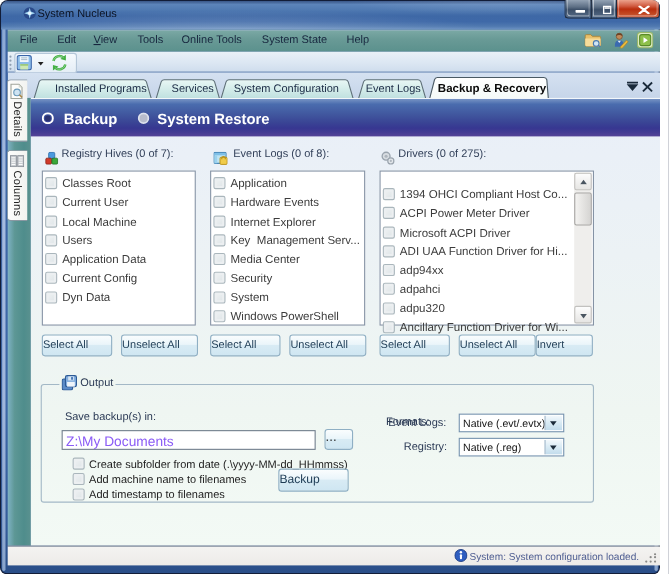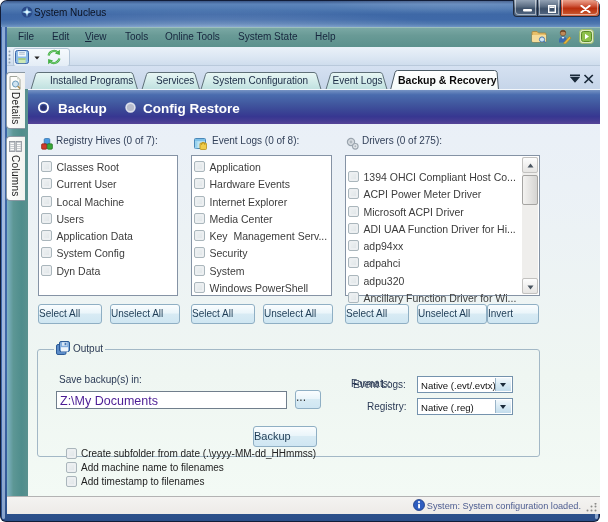--- a/index.html
+++ b/index.html
@@ -52,21 +52,21 @@
     background:linear-gradient(180deg,#fafdfe 0%,#eaf5fa 45%,#d8ebf4 50%,#cfe6f2 100%);
     font-size:10px;color:#1e3c55;text-align:left;line-height:18px;}
   #grp{position:absolute;left:37px;top:349px;width:503px;height:108px;border:1px solid #a3b8c6;border-radius:3px;box-sizing:border-box;}
   .glbl{position:absolute;left:71px;top:343px;padding:0 2px;font-size:10px;color:#2b3a55;background:#eff6f1;}
   .ftlbl{font-size:10px;color:#2b3a55;position:absolute;}
   .combo{position:absolute;width:96px;height:17px;background:#fff;border:1px solid #7492ad;box-sizing:border-box;}
   .ctxt{position:absolute;left:3px;top:3px;font-size:9.6px;color:#111;}
   .carr{position:absolute;right:1px;top:1px;bottom:1px;width:15px;
      background:linear-gradient(180deg,#f2f8fc 0%,#d8eaf4 50%,#c2dcec 100%);border-left:1px solid #9ab4c8;}
   .carr:after{content:"";position:absolute;left:4px;top:5px;border-left:3.5px solid transparent;border-right:3.5px solid transparent;border-top:4px solid #1a2a3a;}
-  .oc{position:absolute;font-size:10px;color:#222;white-space:nowrap;margin-top:32px;}
+  .oc{position:absolute;font-size:10px;color:#222;white-space:nowrap;}
   #status{position:absolute;left:7px;top:496px;width:594px;height:18px;
     background:linear-gradient(180deg,#f4f3f1 0%,#edebe8 100%);border-top:1px solid #b3b3b3;box-sizing:border-box;}
   #stattext{position:absolute;top:501px;left:0;width:581px;text-align:right;font-size:9.2px;color:#4e5d91;}
 </style>
 </head>
 <body>
 <div id="win">
   <div id="frame"></div>
   <div class="edgeL"></div>
   <div class="edgeR"></div>
@@ -160,21 +160,21 @@
 
   <div id="radiobar"></div>
   <svg class="abs" style="left:38px;top:102px" width="11" height="11" viewBox="0 0 11 11">
     <circle cx="5.5" cy="5.5" r="4.6" fill="none" stroke="#ffffff" stroke-width="1.8"></circle>
     <circle cx="5.5" cy="5.5" r="2.6" fill="#2a3170"></circle>
   </svg>
   <div class="radtxt" style="left:58px">Backup</div>
   <svg class="abs" style="left:125px;top:102px" width="11" height="11" viewBox="0 0 11 11">
     <circle cx="5.5" cy="5.5" r="4.4" fill="#b8bccc" stroke="#dde1ec" stroke-width="1.6"></circle>
   </svg>
-  <div class="radtxt" style="left:143px">Config Restore</div>
+  <div class="radtxt" style="left:143px">System Restore</div>
 
   <svg class="abs" style="left:41px;top:138px" width="12" height="12" viewBox="0 0 12 12">
     <rect x="3.2" y="0.5" width="5.6" height="5.6" rx="1.2" fill="#4a9ae0" stroke="#2a6aa8" stroke-width="0.7"></rect>
     <rect x="0.6" y="5.8" width="5.2" height="5.4" rx="1" fill="#d03a2a" stroke="#8a1e12" stroke-width="0.7"></rect>
     <rect x="6.2" y="5.8" width="5.2" height="5.4" rx="1" fill="#3aa83a" stroke="#1e6e1e" stroke-width="0.7"></rect>
   </svg>
   <div class="seclbl" style="left:56px">Registry Hives (0 of 7):</div>
   <svg class="abs" style="left:194px;top:138px" width="13" height="12" viewBox="0 0 13 12">
     <rect x="0.5" y="0.5" width="11" height="10" rx="1" fill="#bfe4f2" stroke="#4a88b8" stroke-width="1"></rect>
     <rect x="1" y="1" width="10" height="2.2" fill="#7ec0e8"></rect>
@@ -208,21 +208,21 @@
       <div class="row">
           <span class="cb"></span>
           <span class="itm">Users</span>
         </div>
       <div class="row">
           <span class="cb"></span>
           <span class="itm">Application Data</span>
         </div>
       <div class="row">
           <span class="cb"></span>
-          <span class="itm">System Config</span>
+          <span class="itm">Current Config</span>
         </div>
       <div class="row">
           <span class="cb"></span>
           <span class="itm">Dyn Data</span>
         </div>
     </div>
   </div>
   <div class="list" style="left:191px;width:141px">
     <div style="padding-top:3px">
       <div class="row">
@@ -232,25 +232,25 @@
       <div class="row">
           <span class="cb"></span>
           <span class="itm">Hardware Events</span>
         </div>
       <div class="row">
           <span class="cb"></span>
           <span class="itm">Internet Explorer</span>
         </div>
       <div class="row">
           <span class="cb"></span>
+          <span class="itm">Key&nbsp; Management Serv...</span>
+        </div>
+      <div class="row">
+          <span class="cb"></span>
           <span class="itm">Media Center</span>
-        </div>
-      <div class="row">
-          <span class="cb"></span>
-          <span class="itm">Key&nbsp; Management Serv...</span>
         </div>
       <div class="row">
           <span class="cb"></span>
           <span class="itm">Security</span>
         </div>
       <div class="row">
           <span class="cb"></span>
           <span class="itm">System</span>
         </div>
       <div class="row">
@@ -321,21 +321,21 @@
   <svg class="abs" style="left:54px;top:341px;background:#eff6f1;padding:0 2px" width="14" height="14" viewBox="0 0 14 14">
     <rect x="0.5" y="3.5" width="9.5" height="10" rx="1.5" fill="#5c8cc8" stroke="#2c5a96" stroke-width="1"></rect>
     <rect x="3.5" y="0.5" width="10" height="10" rx="1.5" fill="#84aede" stroke="#2c5a96" stroke-width="1"></rect>
     <rect x="6" y="1.2" width="5.2" height="3.6" fill="#d8e6f4"></rect>
     <rect x="8.6" y="1.8" width="1.8" height="2.4" fill="#4a7ab8"></rect>
     <rect x="5" y="6.2" width="7" height="4.3" fill="#eef4fa"></rect>
   </svg>
   <div class="glbl">Output</div>
   <div class="ftlbl" style="left:59px;top:374px">Save backup(s) in:</div>
   <div class="abs" style="left:56px;top:391px;width:231px;height:18px;background:#fff;border:1px solid #707e8c;box-sizing:border-box">
-    <div class="abs" style="left:3px;top:2px;font-size:12.5px;color:#4c1d95">Z:\My Documents</div>
+    <div class="abs" style="left:3px;top:2px;font-size:12.5px;color:#8b5cf6">Z:\My Documents</div>
   </div>
   <div class="btn" style="left:295px;top:390px;width:26px;height:19px;line-height:13px;font-size:12px;color:#333">...</div>
   <div class="oc" style="left:66px;top:416px"><span class="cbi"></span><span style="margin-left:4px">Create subfolder from date (.\yyyy-MM-dd_HHmmss)</span></div>
   <div class="oc" style="left:66px;top:430px"><span class="cbi"></span><span style="margin-left:4px">Add machine name to filenames</span></div>
   <div class="oc" style="left:66px;top:444px"><span class="cbi"></span><span style="margin-left:4px">Add timestamp to filenames</span></div>
   <div class="btn" style="left:253px;top:426px;width:64px;height:21px;font-size:11px;line-height:19px">Backup</div>
 
   <div class="ftlbl" style="left:351px;top:378px">Formats:</div>
   <div class="ftlbl" style="left:353px;top:379px">Event Logs:</div>
   <div class="combo" style="left:417px;top:376px">

